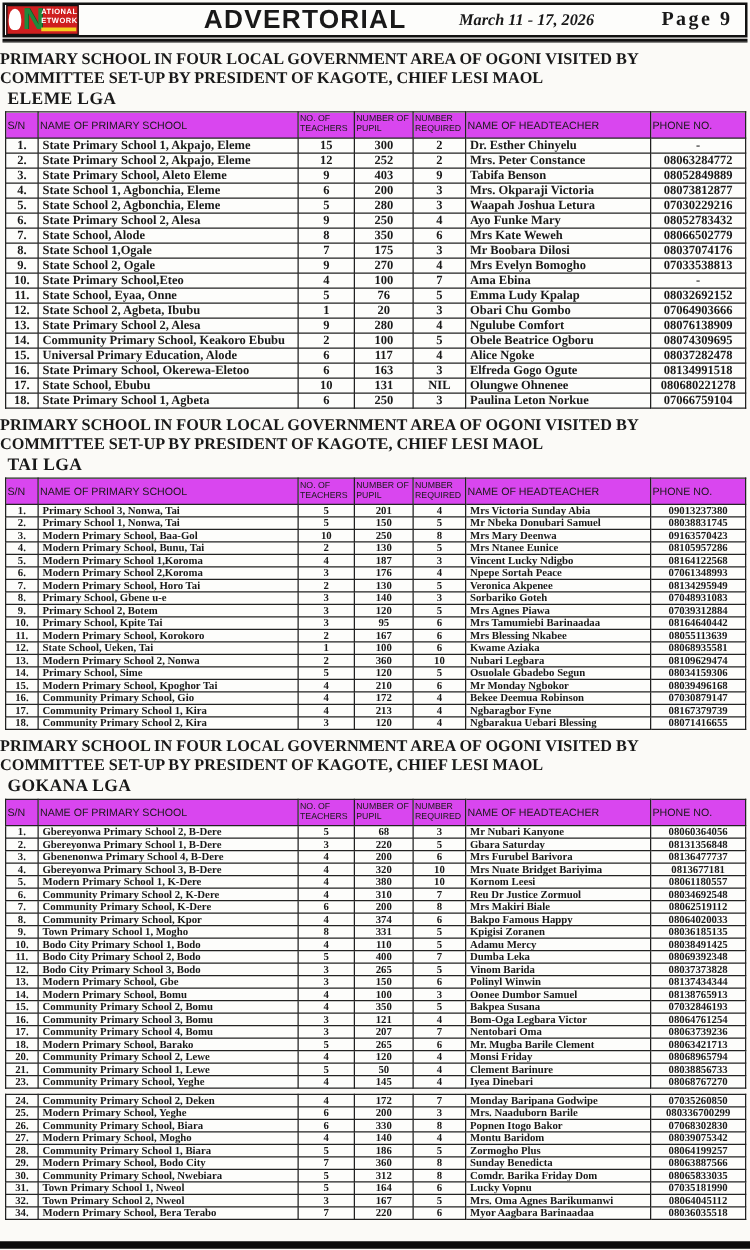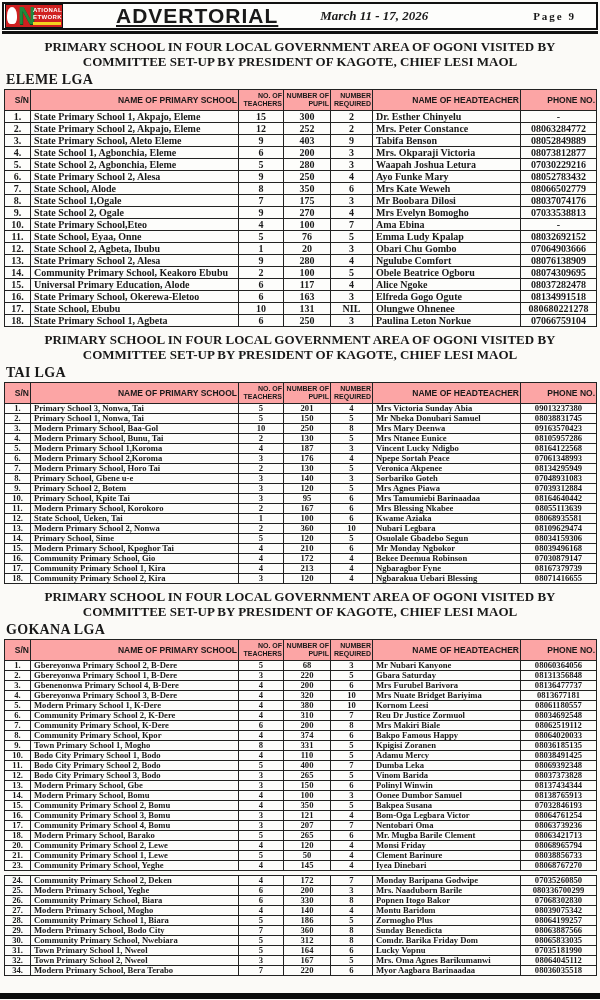--- a/index.html
+++ b/index.html
@@ -41,42 +41,40 @@
     font-family:"Liberation Sans", sans-serif;
     font-weight:bold; font-size:24px; color:#1f8a3d;
     text-shadow:0.5px 0.5px 0 #0a5223;
   }
   .logo .l1 { position:absolute; left:27px; top:2px;  font-family:"Liberation Sans",sans-serif; font-weight:bold; font-size:6px; color:#fff; letter-spacing:.4px;}
   .logo .l2 { position:absolute; left:27px; top:9px;  font-family:"Liberation Sans",sans-serif; font-weight:bold; font-size:6px; color:#fff; letter-spacing:.4px;}
   .logo .tag { position:absolute; left:27px; top:17px; width:28px; height:3px; background:#f5d21f; }
   .adv {
     font-family:"Liberation Sans", sans-serif;
     font-weight:bold; font-size:21px; letter-spacing:1px;
-    margin-left:53px;
-    text-decoration:underline;
+    margin-left:100px;
   }
   .bdate {
     font-style:italic; font-weight:bold; font-size:13px;
     margin-left:42px;
     text-align:right;
   }
   .bpage {
-    font-weight:bold; font-size:11px;
-    margin-left:auto; margin-right:20px;
+    font-weight:bold; font-size:16px;
+    margin-left:auto; margin-right:10px;
     letter-spacing:2px;
   }
   .dblrule {
     margin:1px 2px 0 2px;
     height:3px;
     border-top:2px solid #111;
     border-bottom:1px solid #111;
   }
   
   .sect-title {
-    text-align:center;
     font-weight:bold;
     font-size:13px;
     line-height:15px;
     margin-top:5px;
   }
   .lga-label {
     font-weight:bold;
     font-size:14px;
     margin:3px 0 1px 6px;
     letter-spacing:.3px;
@@ -85,26 +83,26 @@
   table {
     border-collapse:collapse;
     margin:0 4px;
     width:592px;
     table-layout:fixed;
     background:#fdfdfb;
   }
   th, td { border:1px solid #222; overflow:hidden; }
   th {
     font-family:"Liberation Sans", sans-serif;
-    font-weight:bold;
+    font-weight:normal;
     font-size:7px;
     line-height:8px;
-    text-align:right;
+    text-align:left;
     padding:2px 1px;
-    background:#fca5a5;
+    background:#d946ef;
   }
   th.big { font-size:8.5px; }
   td {
     font-weight:bold;
     white-space:normal;
     padding:0 3px;
   }
   col.c-sn   { width:26px; }
   col.c-name { width:208px; }
   col.c-tch  { width:45px; }

